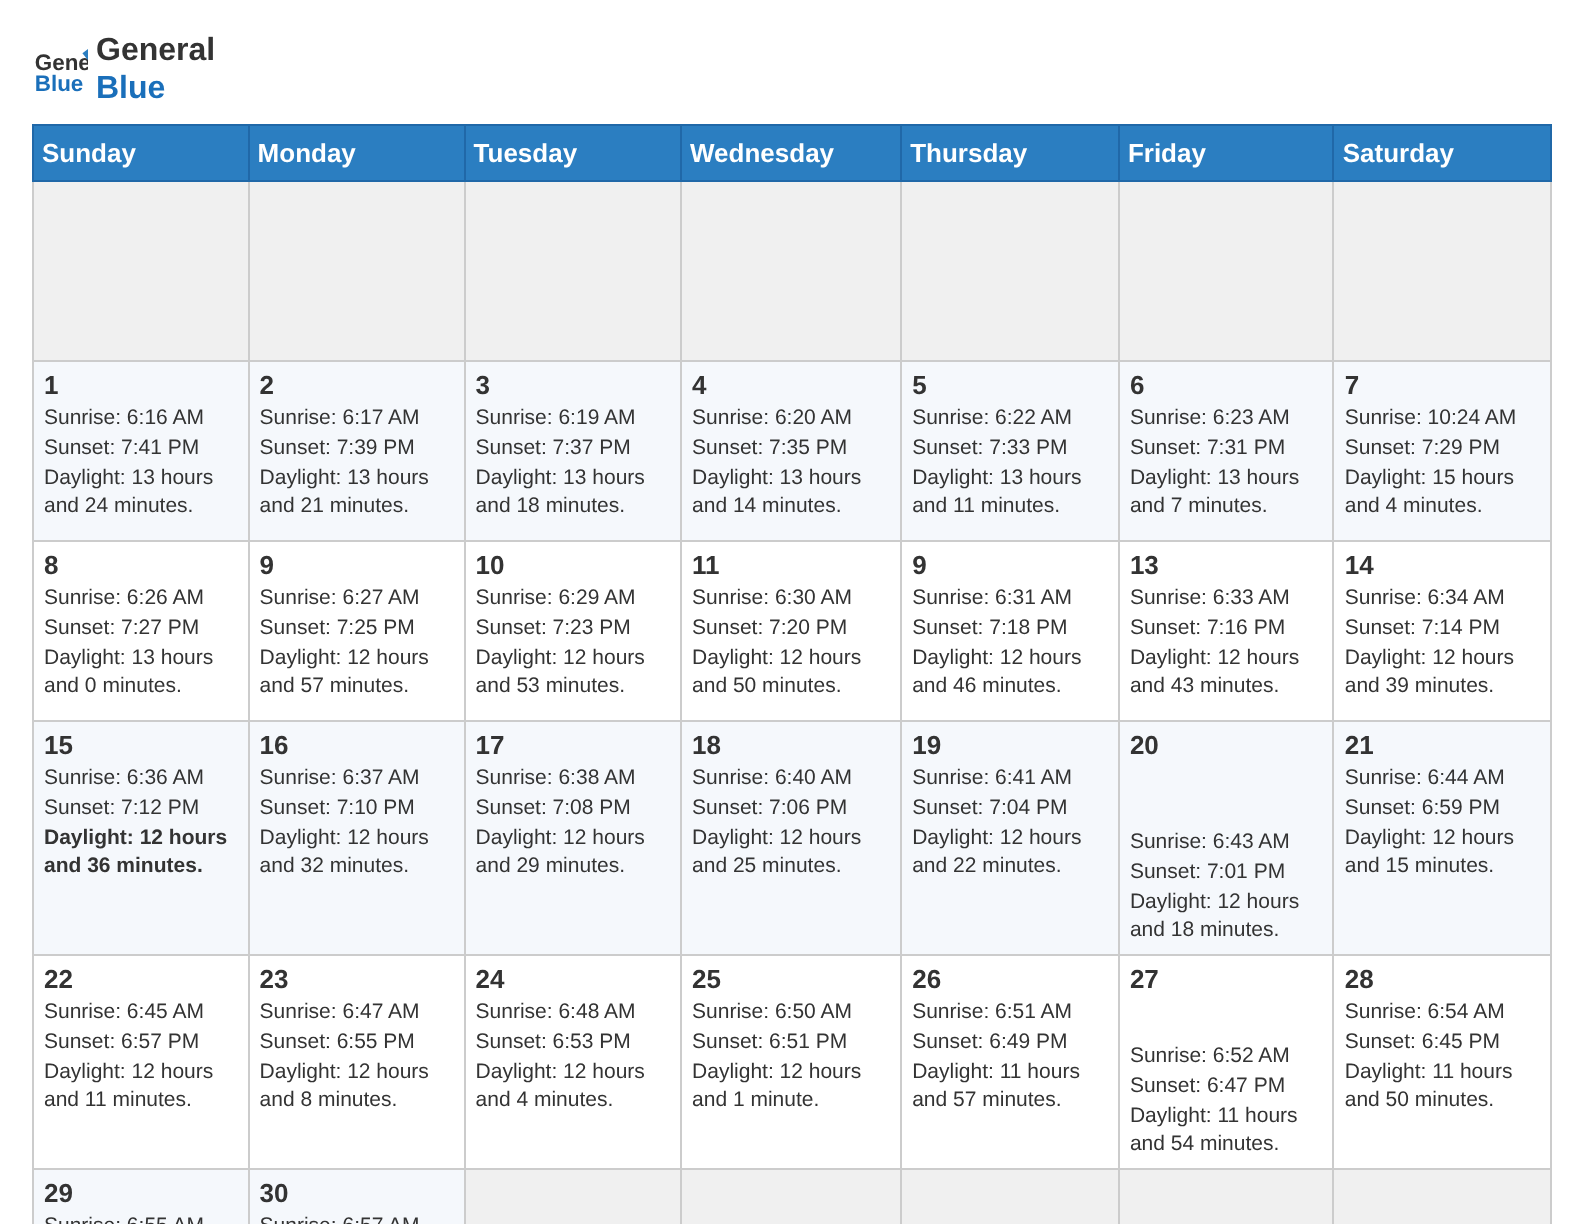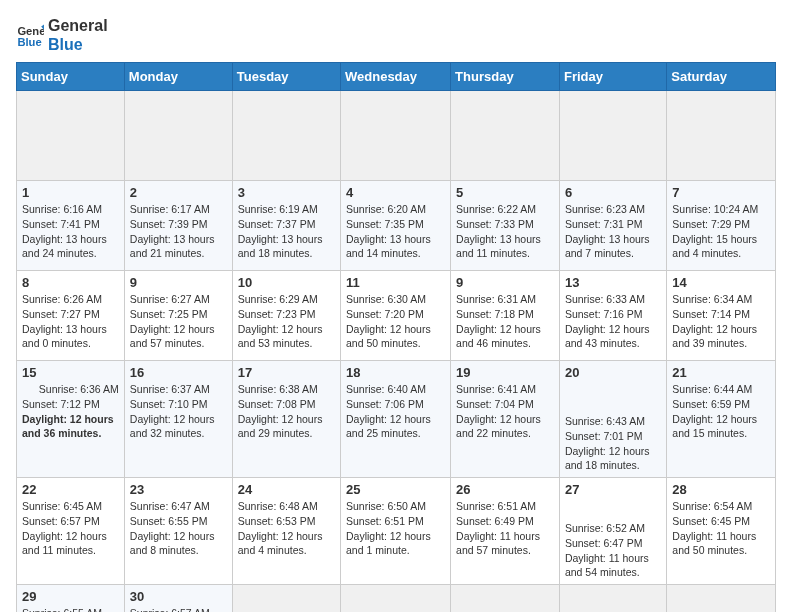--- a/index.html
+++ b/index.html
@@ -203,21 +203,21 @@
         <td>
           <span class="day-num">14</span>
           <div style="line-height: 1.4;">Sunrise: 6:34 AM</div>
           <div style="line-height: 1.4;">Sunset: 7:14 PM</div>
           <div style="line-height: 1.4;">Daylight: 12 hours and 39 minutes.</div>
         </td>
       </tr>
       <tr class="week-row">
         <td>
           <span class="day-num">15</span>
-          <div style="line-height: 1.4; text-align: right;">Sunrise: 6:36 AM</div>
+          <div style="line-height: 1.4;">Sunrise: 6:36 AM</div>
           <div style="line-height: 1.4;">Sunset: 7:12 PM</div>
           <div style="line-height: 1.4; font-weight: bold;">Daylight: 12 hours and 36 minutes.</div>
         </td>
         <td>
           <span class="day-num">16</span>
           <div style="line-height: 1.4;">Sunrise: 6:37 AM</div>
           <div style="line-height: 1.4;">Sunset: 7:10 PM</div>
           <div style="line-height: 1.4;">Daylight: 12 hours and 32 minutes.</div>
         </td>
         <td>

